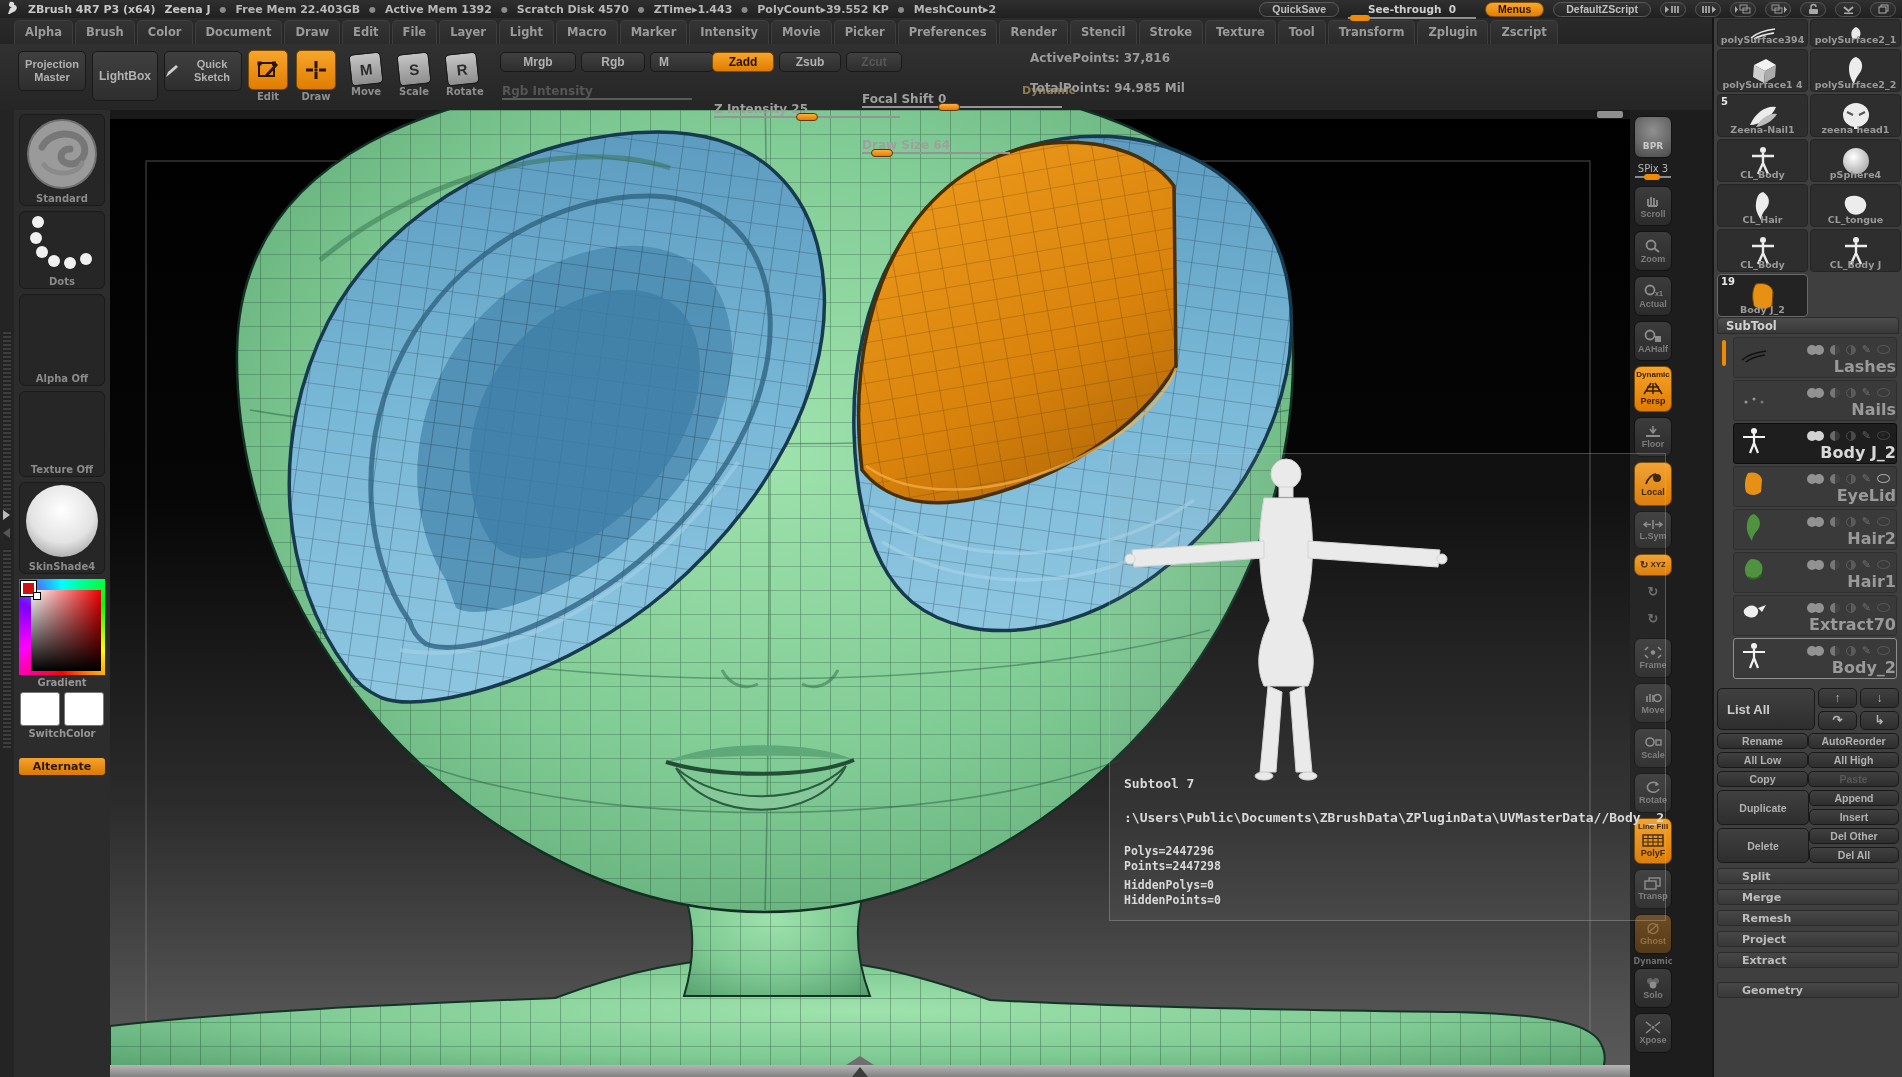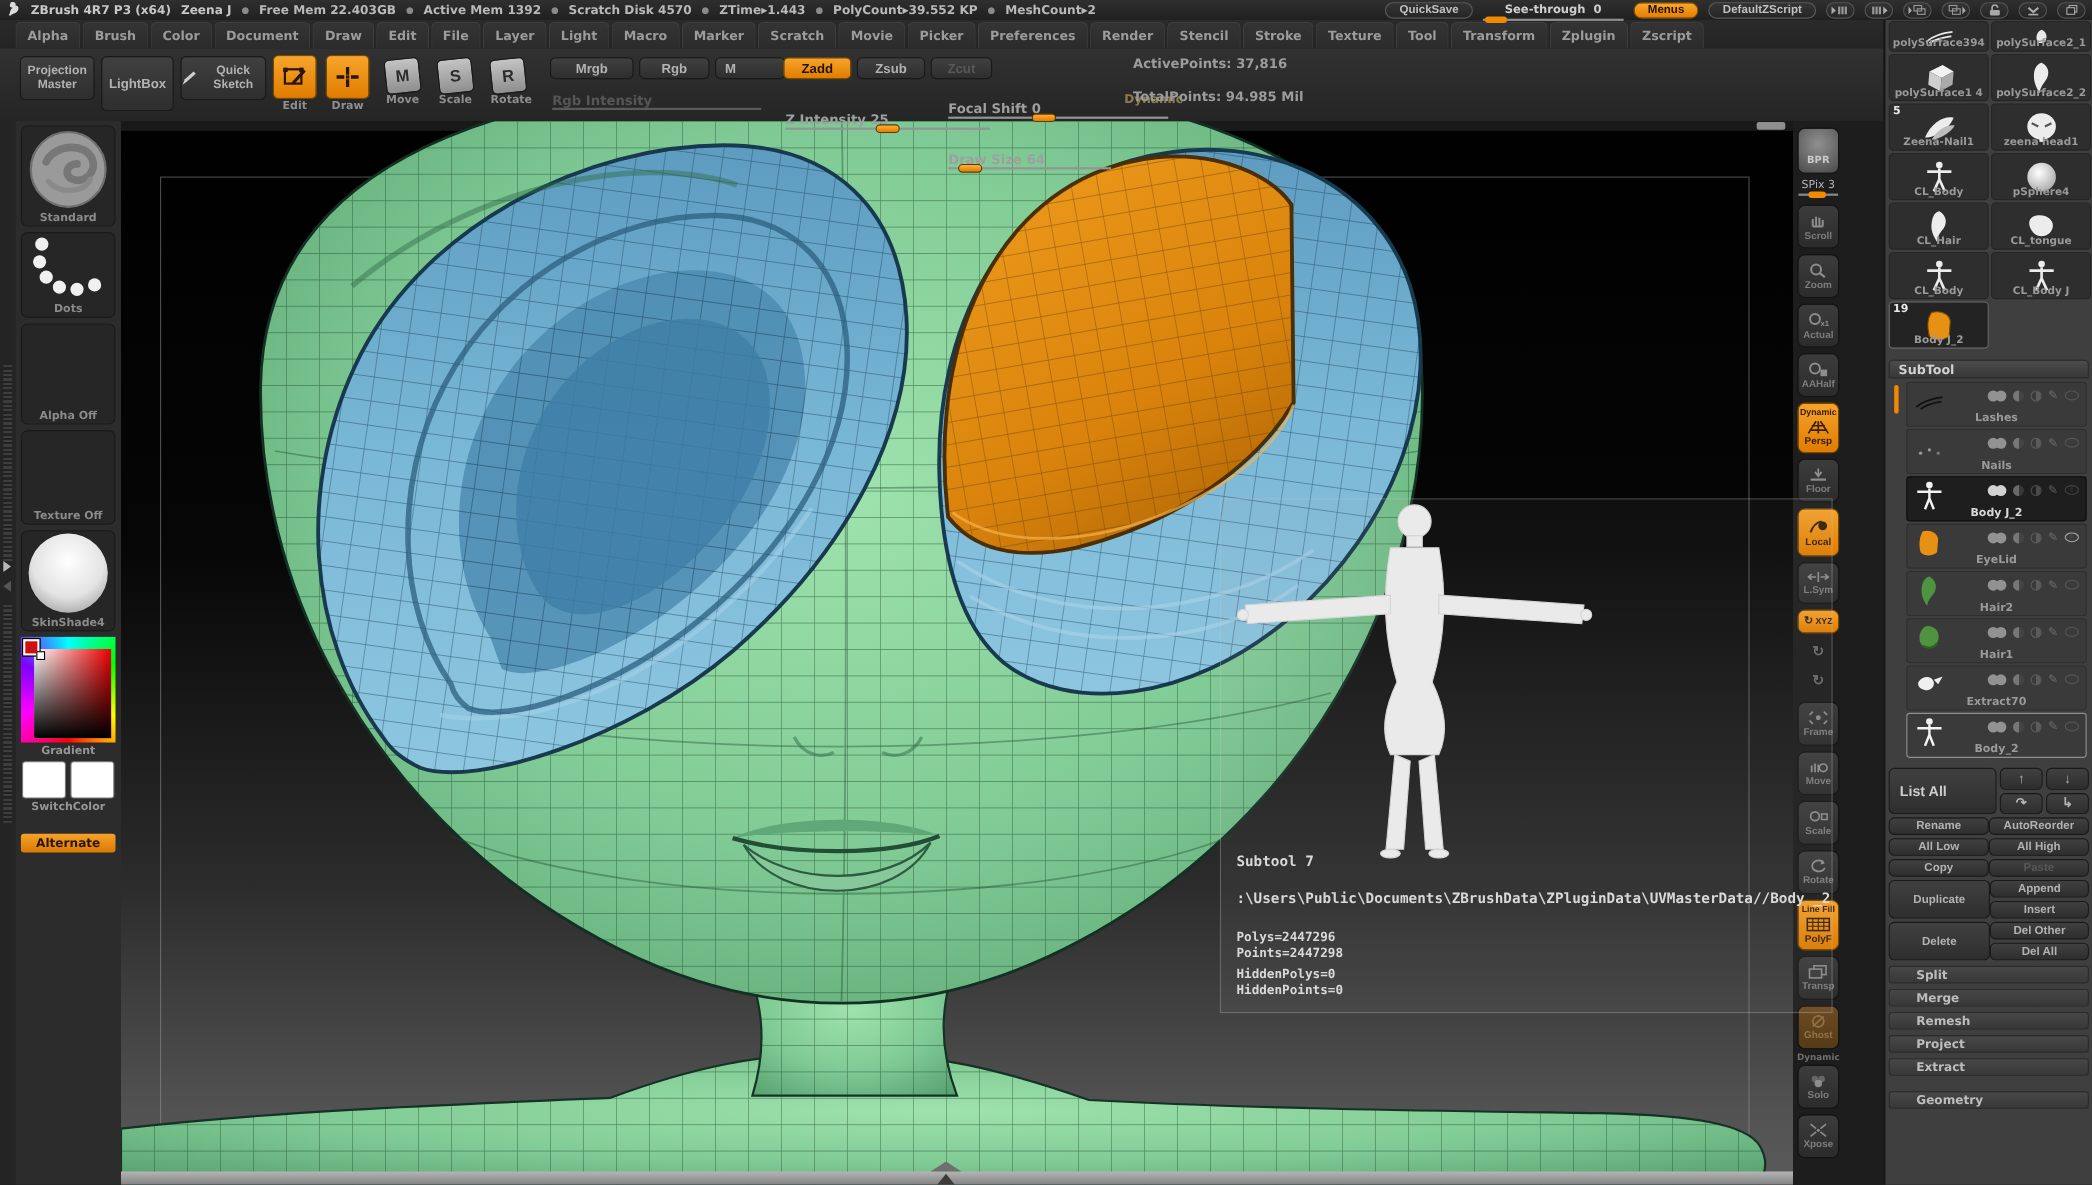--- a/index.html
+++ b/index.html
@@ -90,30 +90,30 @@
   
   #rpanel{position:absolute;left:1712px;top:18px;width:190px;bottom:0;background:#3f3f3f;
     border-left:2px solid #151515;z-index:25;padding:1px 3px;font-weight:bold}
   #toolgrid{display:grid;grid-template-columns:91px 91px;gap:2px}
   .tcell{background:#2e2e2e;border:1px solid #252525;border-radius:4px;height:43px;
     position:relative;display:flex;align-items:center;justify-content:center}
   .tcell.short{height:28px}
   .tcell .nm{position:absolute;bottom:1px;left:0;right:0;text-align:center;font-size:9.5px;color:#9a9a9a;white-space:nowrap;overflow:hidden}
   .tcell .badge{position:absolute;top:1px;left:3px;font-size:10px;color:#e8e8e8}
   .tcell.sel{background:#232323;border-color:#6a6a6a}
-  #subtool-hdr{margin-top:10px;height:17px;background:linear-gradient(#4c4c4c,#383838);
+  #subtool-hdr{height:17px;background:linear-gradient(#4c4c4c,#383838);
     border:1px solid #2a2a2a;border-radius:4px 4px 0 0;color:#d2d2d2;font-size:11.5px;
     display:flex;align-items:center;padding-left:8px}
   #subtool-list{position:relative;padding:3px 2px 3px 16px}
   #st-marker{position:absolute;left:5px;top:6px;width:4px;height:26px;background:#f08a00;border-radius:2px}
   .strow{height:41px;margin-bottom:2px;background:#3a3a3a;border:1px solid #2e2e2e;border-radius:3px;
     position:relative}
   .strow.sel{background:#1e1e1e;border-color:#0d0d0d}
   .strow.sel2{border-color:#8f8f8f}
-  .strow .nm{position:absolute;bottom:1px;left:0;right:0;text-align:center;font-size:10px;color:#9a9a9a}
+  .strow .nm{position:absolute;bottom:1px;left:0;right:0;text-align:right;font-size:16px;color:#9a9a9a}
   .strow.sel .nm{color:#d8d8d8}
   .strow .th{position:absolute;left:2px;top:2px;width:36px;height:30px;display:flex;align-items:center;justify-content:center}
   .icstrip{position:absolute;right:6px;top:5px;display:flex;align-items:center;gap:6px;opacity:.8}
   .c2{display:flex}.c2 i{width:10px;height:10px;border-radius:50%;background:#a9a9a9;display:block}
   .c2 i+i{margin-left:-3px}
   .strow.sel .c2 i{background:#fff}
   .chalf{width:10px;height:10px;border-radius:50%;background:linear-gradient(90deg,#b0b0b0 50%,#4e4e4e 50%);opacity:.65}
   .ccon{width:10px;height:10px;border-radius:50%;border:1.5px solid #8d8d8d;background:linear-gradient(90deg,transparent 50%,#8d8d8d 50%);opacity:.5}
   .pen{font-size:11px;color:#9d9d9d;opacity:.65;font-weight:normal}
   .eye{width:13px;height:9px;border:1.5px solid #9d9d9d;border-radius:50%;position:relative;opacity:.35}
@@ -221,21 +221,21 @@
   <span class="menu-item">Brush</span>
   <span class="menu-item">Color</span>
   <span class="menu-item">Document</span>
   <span class="menu-item">Draw</span>
   <span class="menu-item">Edit</span>
   <span class="menu-item">File</span>
   <span class="menu-item">Layer</span>
   <span class="menu-item">Light</span>
   <span class="menu-item">Macro</span>
   <span class="menu-item">Marker</span>
-  <span class="menu-item">Scratch</span>
+  <span class="menu-item">Intensity</span>
   <span class="menu-item">Movie</span>
   <span class="menu-item">Picker</span>
   <span class="menu-item">Preferences</span>
   <span class="menu-item">Render</span>
   <span class="menu-item">Stencil</span>
   <span class="menu-item">Stroke</span>
   <span class="menu-item">Texture</span>
   <span class="menu-item">Tool</span>
   <span class="menu-item">Transform</span>
   <span class="menu-item">Zplugin</span>

